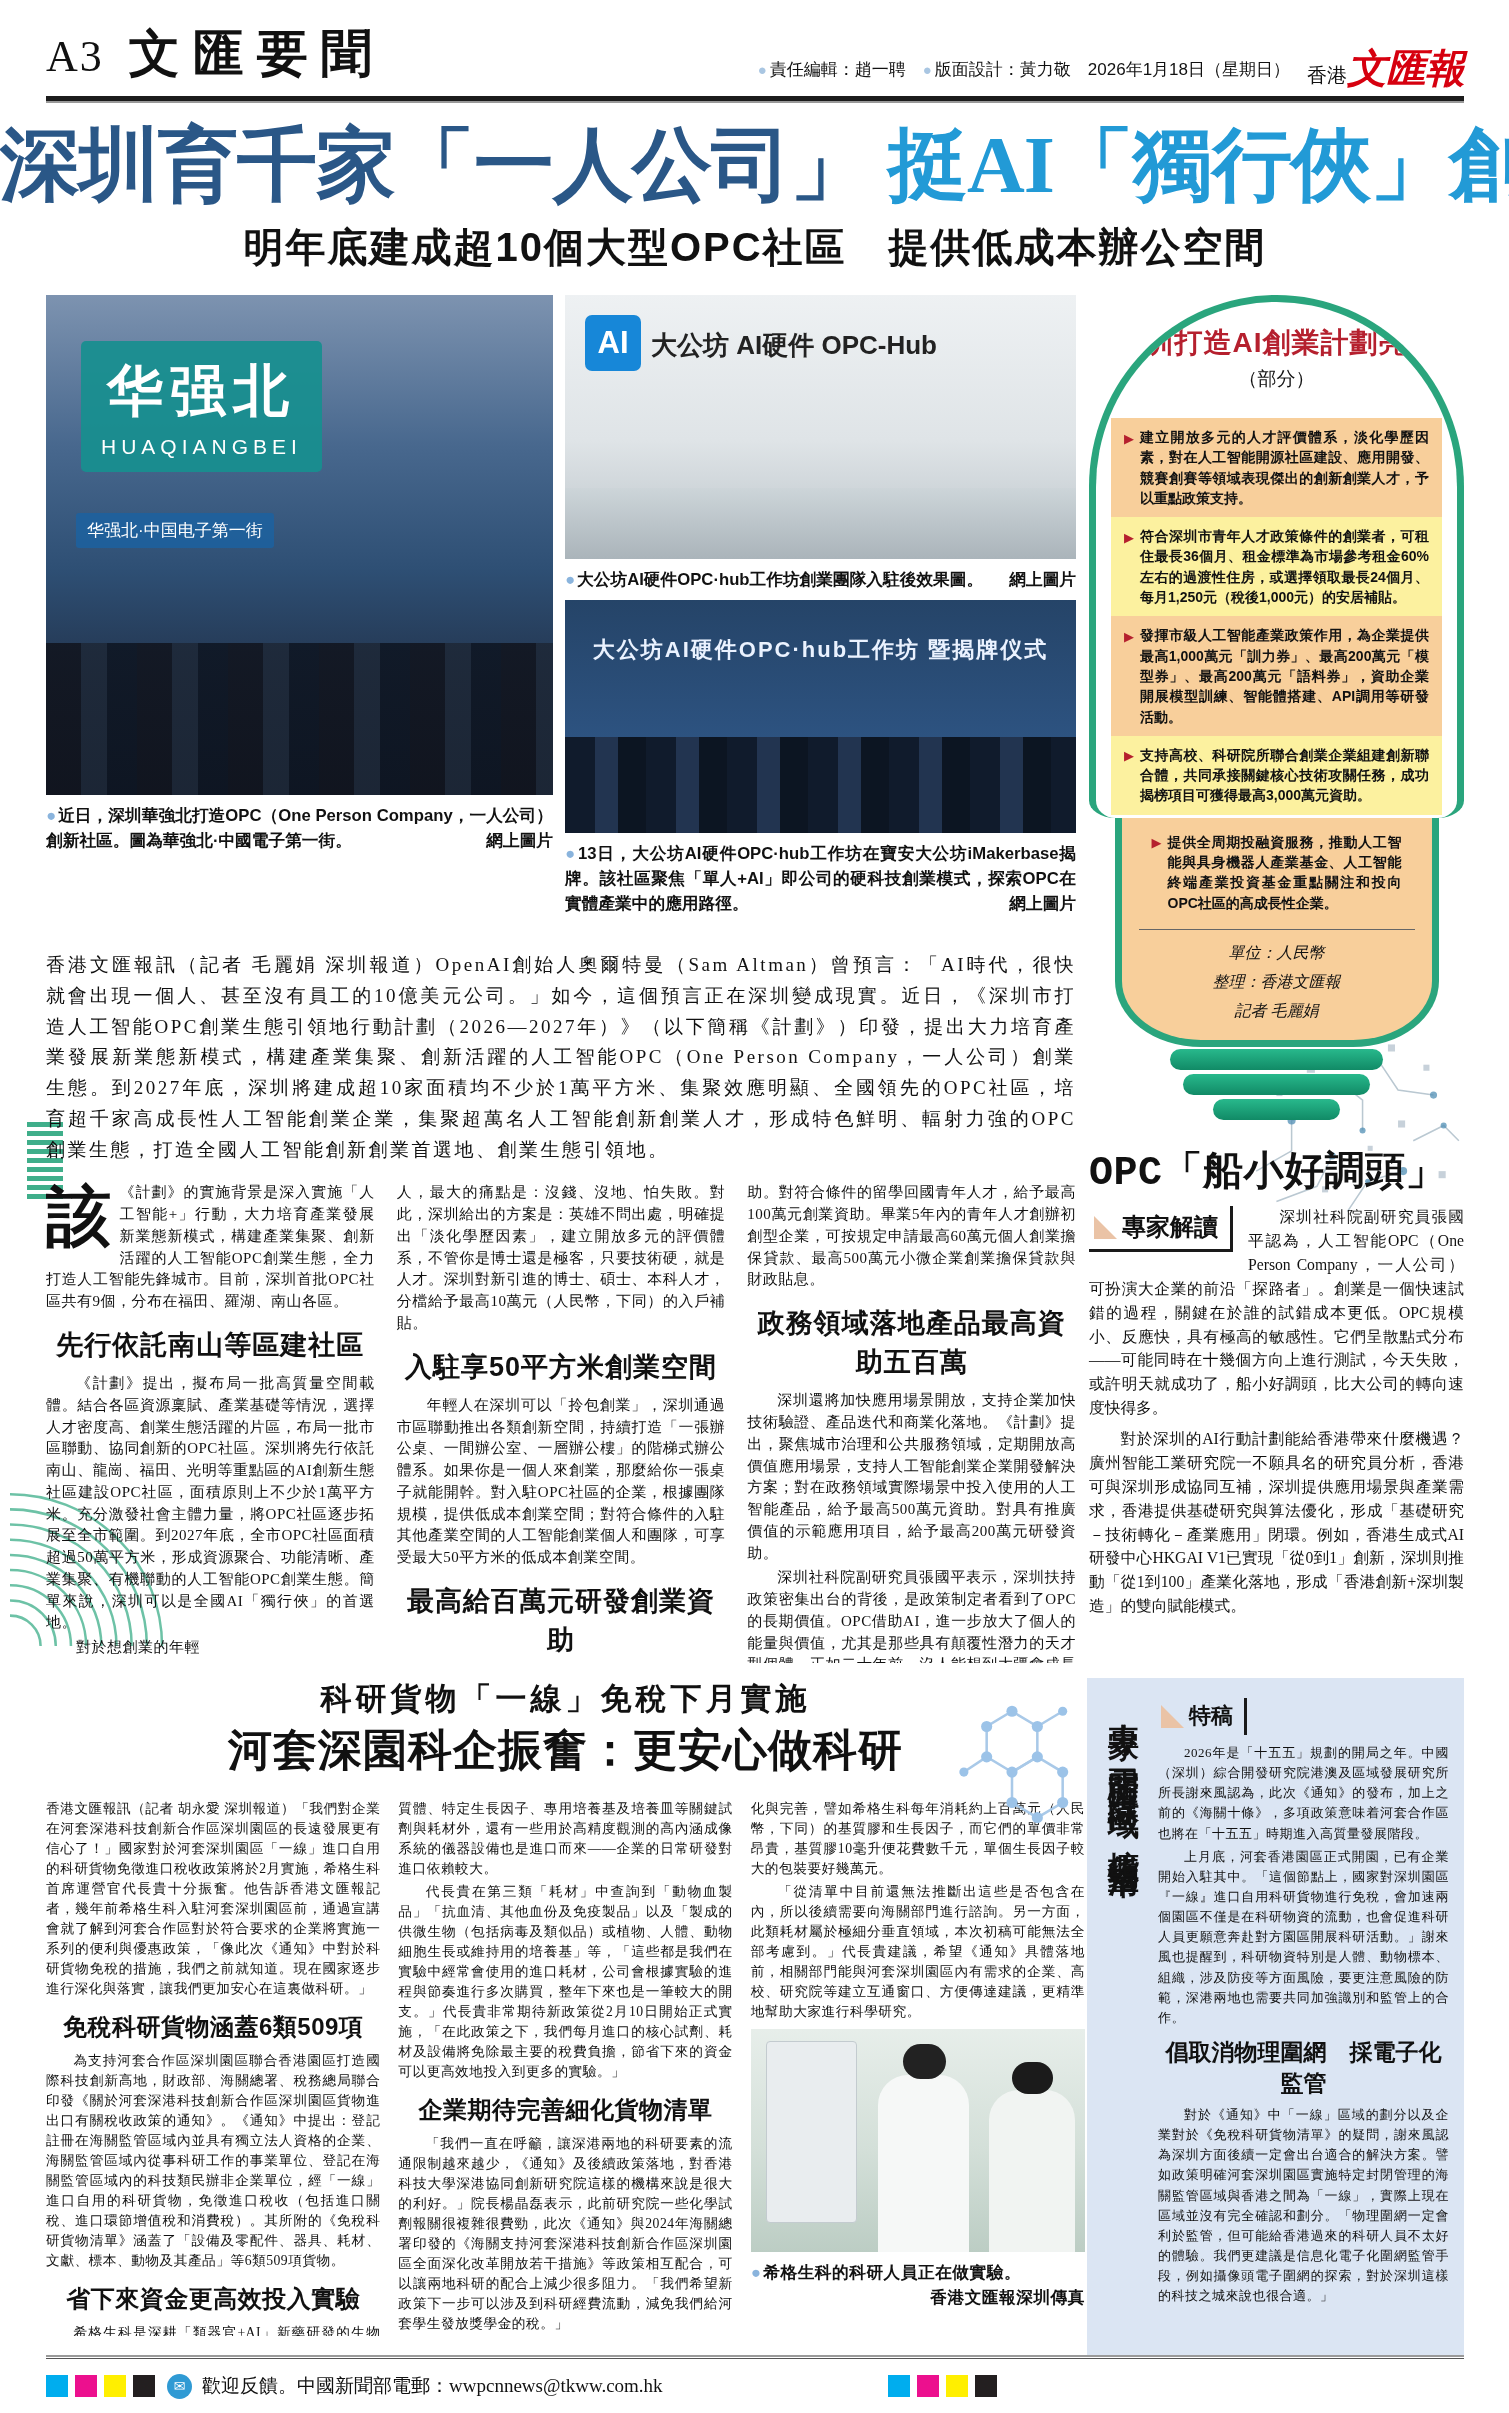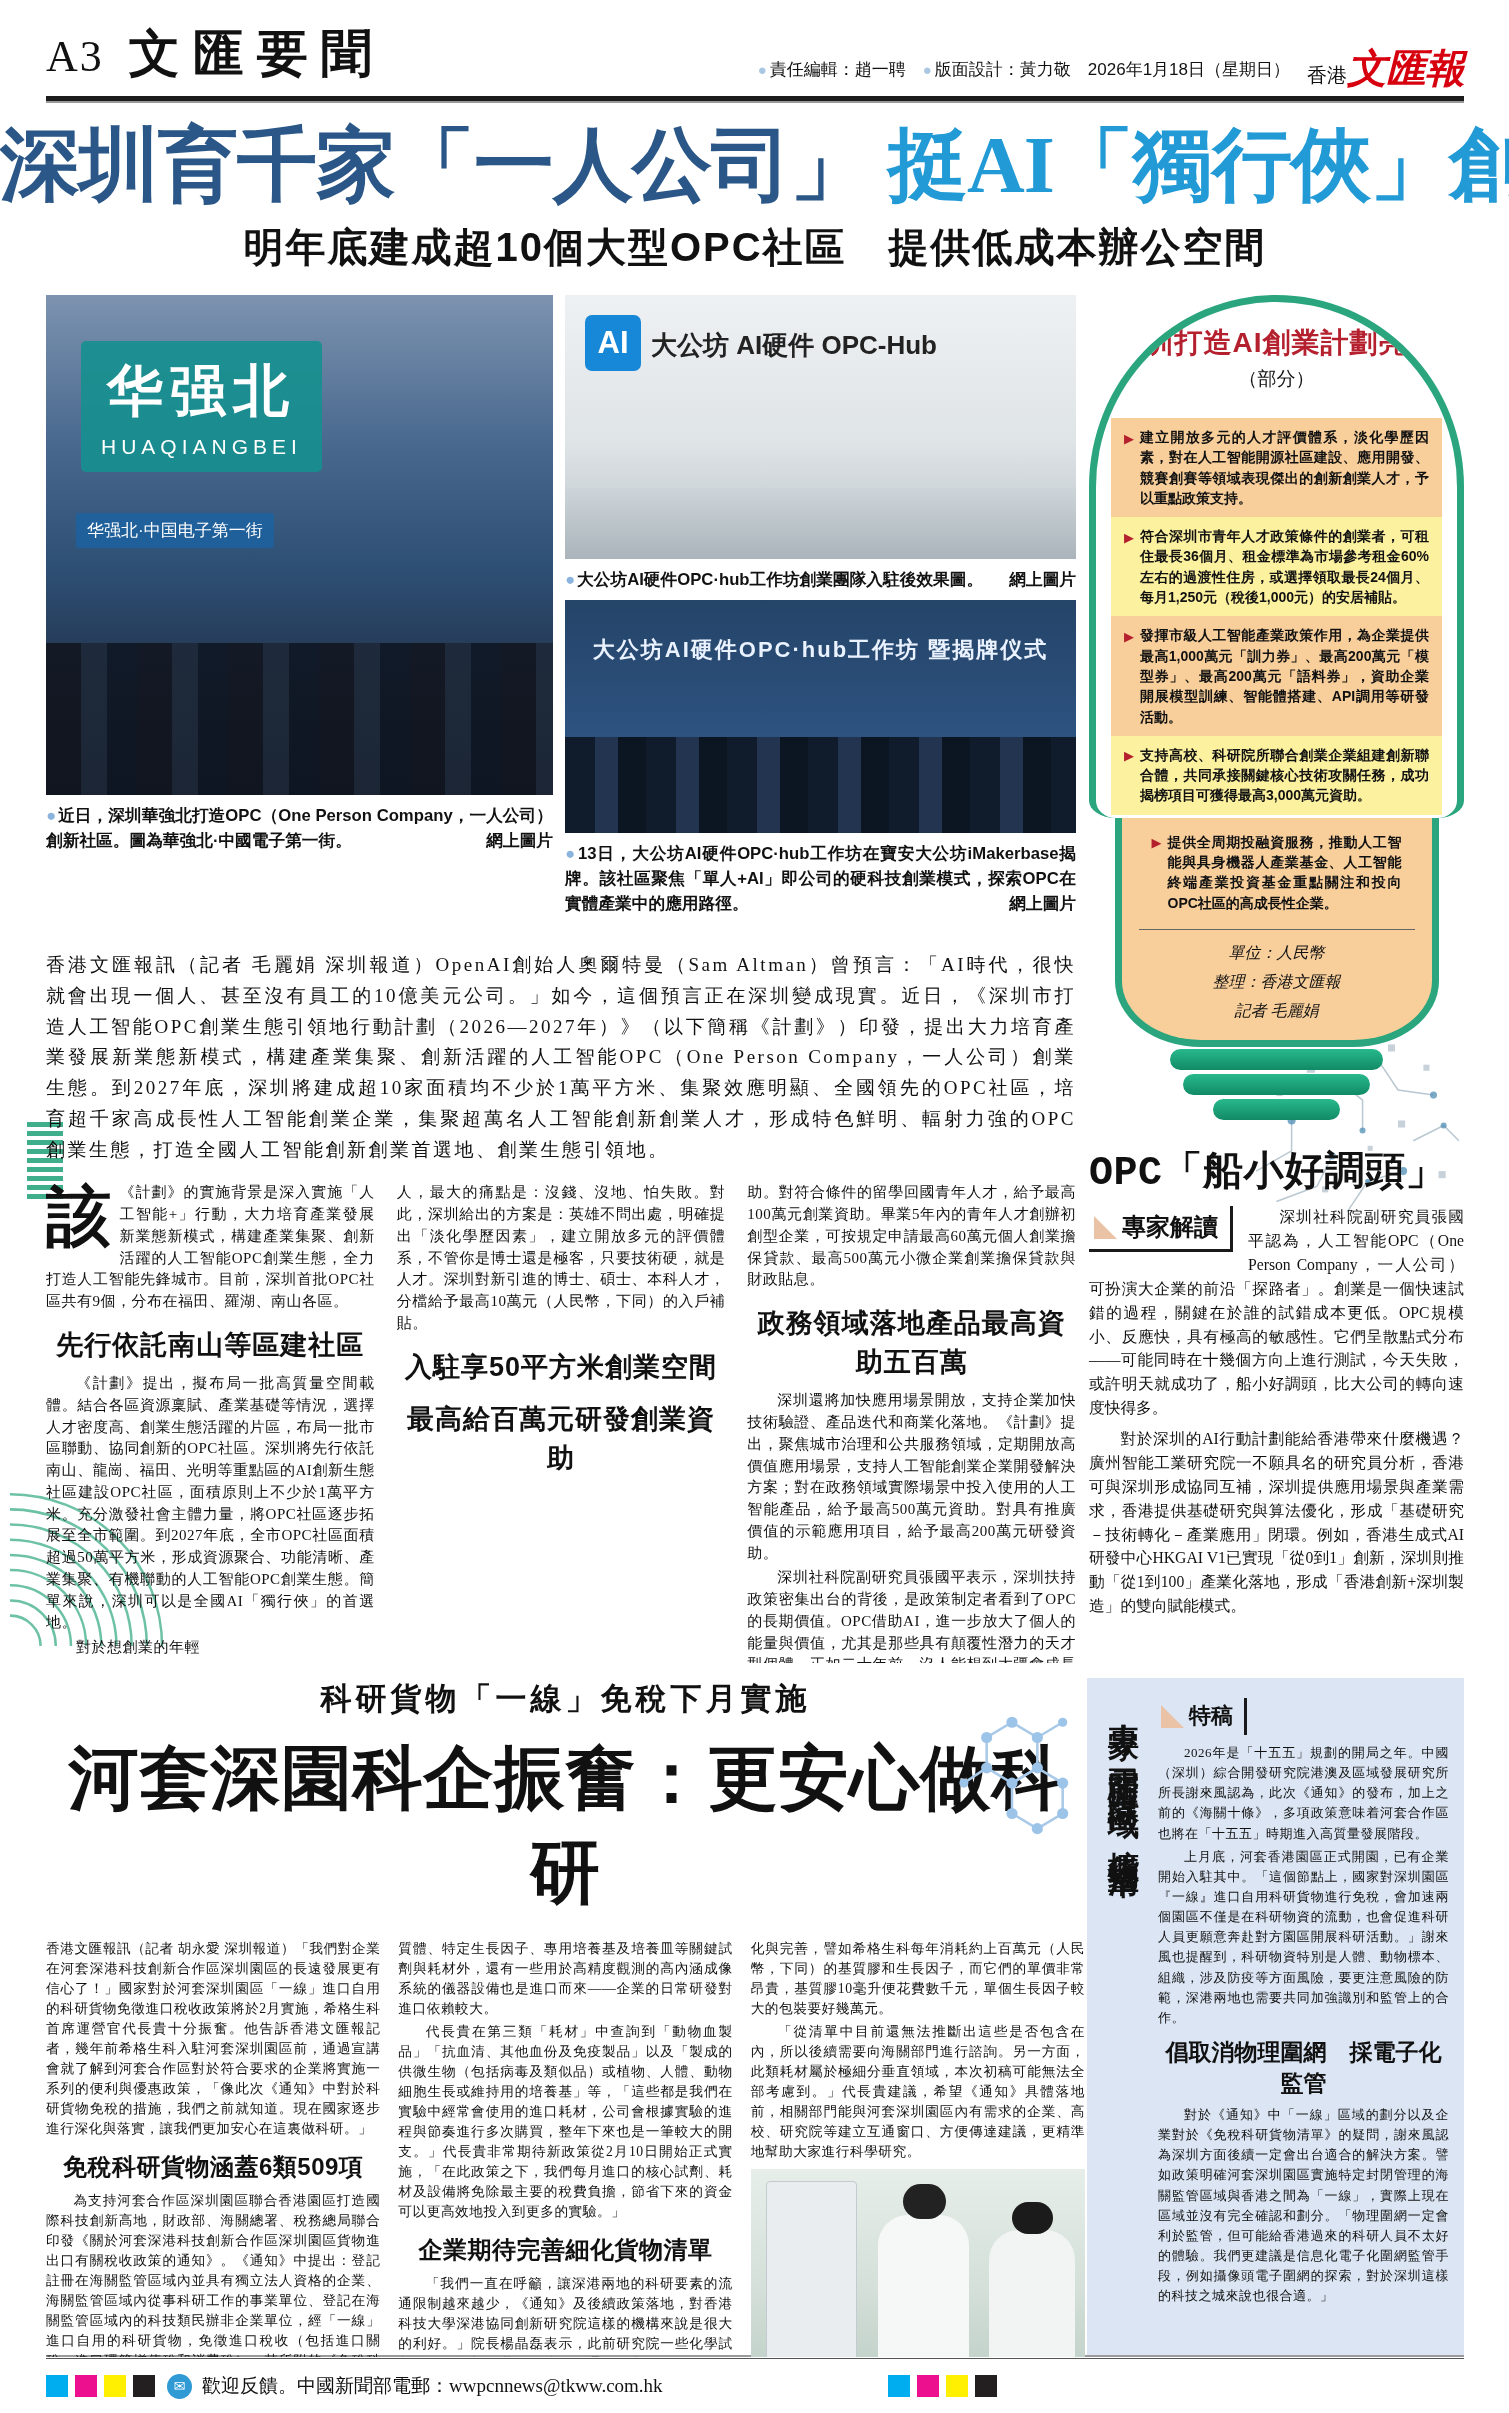--- a/index.html
+++ b/index.html
@@ -107,21 +107,21 @@
            font-family:"Liberation Sans",sans-serif}
   .p-first{text-indent:0!important}
   .subhead{font-size:27px;font-weight:800;text-align:center;margin:13px 0 8px;letter-spacing:1px;
            font-family:"Liberation Sans","DejaVu Sans",sans-serif}
 
   
   .bottom-wrap{display:flex;gap:2px;margin:15px 46px 0;height:679px;overflow:hidden}
   .bottom-left{width:1039px;flex:none}
   .kicker{font-size:31px;font-weight:800;text-align:center;letter-spacing:4px;
           font-family:"Liberation Sans","DejaVu Sans",sans-serif}
-  .b-headline{position:relative;font-size:70px;font-weight:900;text-align:center;margin-top:12px;
+  .b-headline{position:relative;font-size:44px;font-weight:900;text-align:center;margin-top:1px;
               letter-spacing:1px;font-family:Liberation Sans, sans-serif}
   .molecule{position:absolute;right:-3px;top:-30px}
   .b-cols{display:flex;gap:18px;margin-top:19px;height:537px;overflow:hidden}
   .b-col{flex:1;font-size:13.7px;line-height:1.46;text-align:justify;letter-spacing:0.5px}
   .b-col p{text-indent:2em;margin-bottom:3px}
   .b-col p.nofirst{text-indent:0}
   .b-sub{font-size:24px;font-weight:800;text-align:center;margin:10px 0 7px;
          font-family:"Liberation Sans","DejaVu Sans",sans-serif}
   .photo-lab{position:relative;height:223px;margin-top:7px;overflow:hidden;
              background:linear-gradient(180deg,#e7eeea 0%,#d3dfd8 55%,#bccdc4 100%)}
@@ -238,20 +238,21 @@
       <div class="body-cols">
         <div class="bcol">
           <p class="p-first"><span class="dropcap">該</span><span>《計劃》的實施背景是深入實施「人工智能+」行動，大力培育產業發展新業態新模式，構建產業集聚、創新活躍的人工智能OPC創業生態，全力打造人工智能先鋒城市。目前，深圳首批OPC社區共有9個，分布在福田、羅湖、南山各區。</span></p>
           <h3 class="subhead">先行依託南山等區建社區</h3>
           <p>《計劃》提出，擬布局一批高質量空間載體。結合各區資源稟賦、產業基礎等情況，選擇人才密度高、創業生態活躍的片區，布局一批市區聯動、協同創新的OPC社區。深圳將先行依託南山、龍崗、福田、光明等重點區的AI創新生態社區建設OPC社區，面積原則上不少於1萬平方米。充分激發社會主體力量，將OPC社區逐步拓展至全市範圍。到2027年底，全市OPC社區面積超過50萬平方米，形成資源聚合、功能清晰、產業集聚、有機聯動的人工智能OPC創業生態。簡單來說，深圳可以是全國AI「獨行俠」的首選地。</p>
           <p>對於想創業的年輕</p>
         </div>
         <div class="bcol">
           <p class="nofirst">人，最大的痛點是：沒錢、沒地、怕失敗。對此，深圳給出的方案是：英雄不問出處，明確提出「淡化學歷因素」，建立開放多元的評價體系，不管你是博士還是極客，只要技術硬，就是人才。深圳對新引進的博士、碩士、本科人才，分檔給予最高10萬元（人民幣，下同）的入戶補貼。</p>
           <h3 class="subhead">入駐享50平方米創業空間</h3>
+          <p>年輕人在深圳可以「拎包創業」，深圳通過市區聯動推出各類創新空間，持續打造「一張辦公桌、一間辦公室、一層辦公樓」的階梯式辦公體系。如果你是一個人來創業，那麼給你一張桌子就能開幹。對入駐OPC社區的企業，根據團隊規模，提供低成本創業空間；對符合條件的入駐其他產業空間的人工智能創業個人和團隊，可享受最大50平方米的低成本創業空間。</p>
           <h3 class="subhead">最高給百萬元研發創業資助</h3>
 
         </div>
         <div class="bcol">
           <p class="nofirst">助。對符合條件的留學回國青年人才，給予最高100萬元創業資助。畢業5年內的青年人才創辦初創型企業，可按規定申請最高60萬元個人創業擔保貸款、最高500萬元小微企業創業擔保貸款與財政貼息。</p>
           <h3 class="subhead">政務領域落地產品最高資助五百萬</h3>
           <p>深圳還將加快應用場景開放，支持企業加快技術驗證、產品迭代和商業化落地。《計劃》提出，聚焦城市治理和公共服務領域，定期開放高價值應用場景，支持人工智能創業企業開發解決方案；對在政務領域實際場景中投入使用的人工智能產品，給予最高500萬元資助。對具有推廣價值的示範應用項目，給予最高200萬元研發資助。</p>
           <p>深圳社科院副研究員張國平表示，深圳扶持政策密集出台的背後，是政策制定者看到了OPC的長期價值。OPC借助AI，進一步放大了個人的能量與價值，尤其是那些具有顛覆性潛力的天才型個體，正如二十年前，沒人能想到大疆會成長到如今的規模。所以在AI大爆發時代，政策思維也應向更長周期轉變。</p>
         </div>
       </div>

